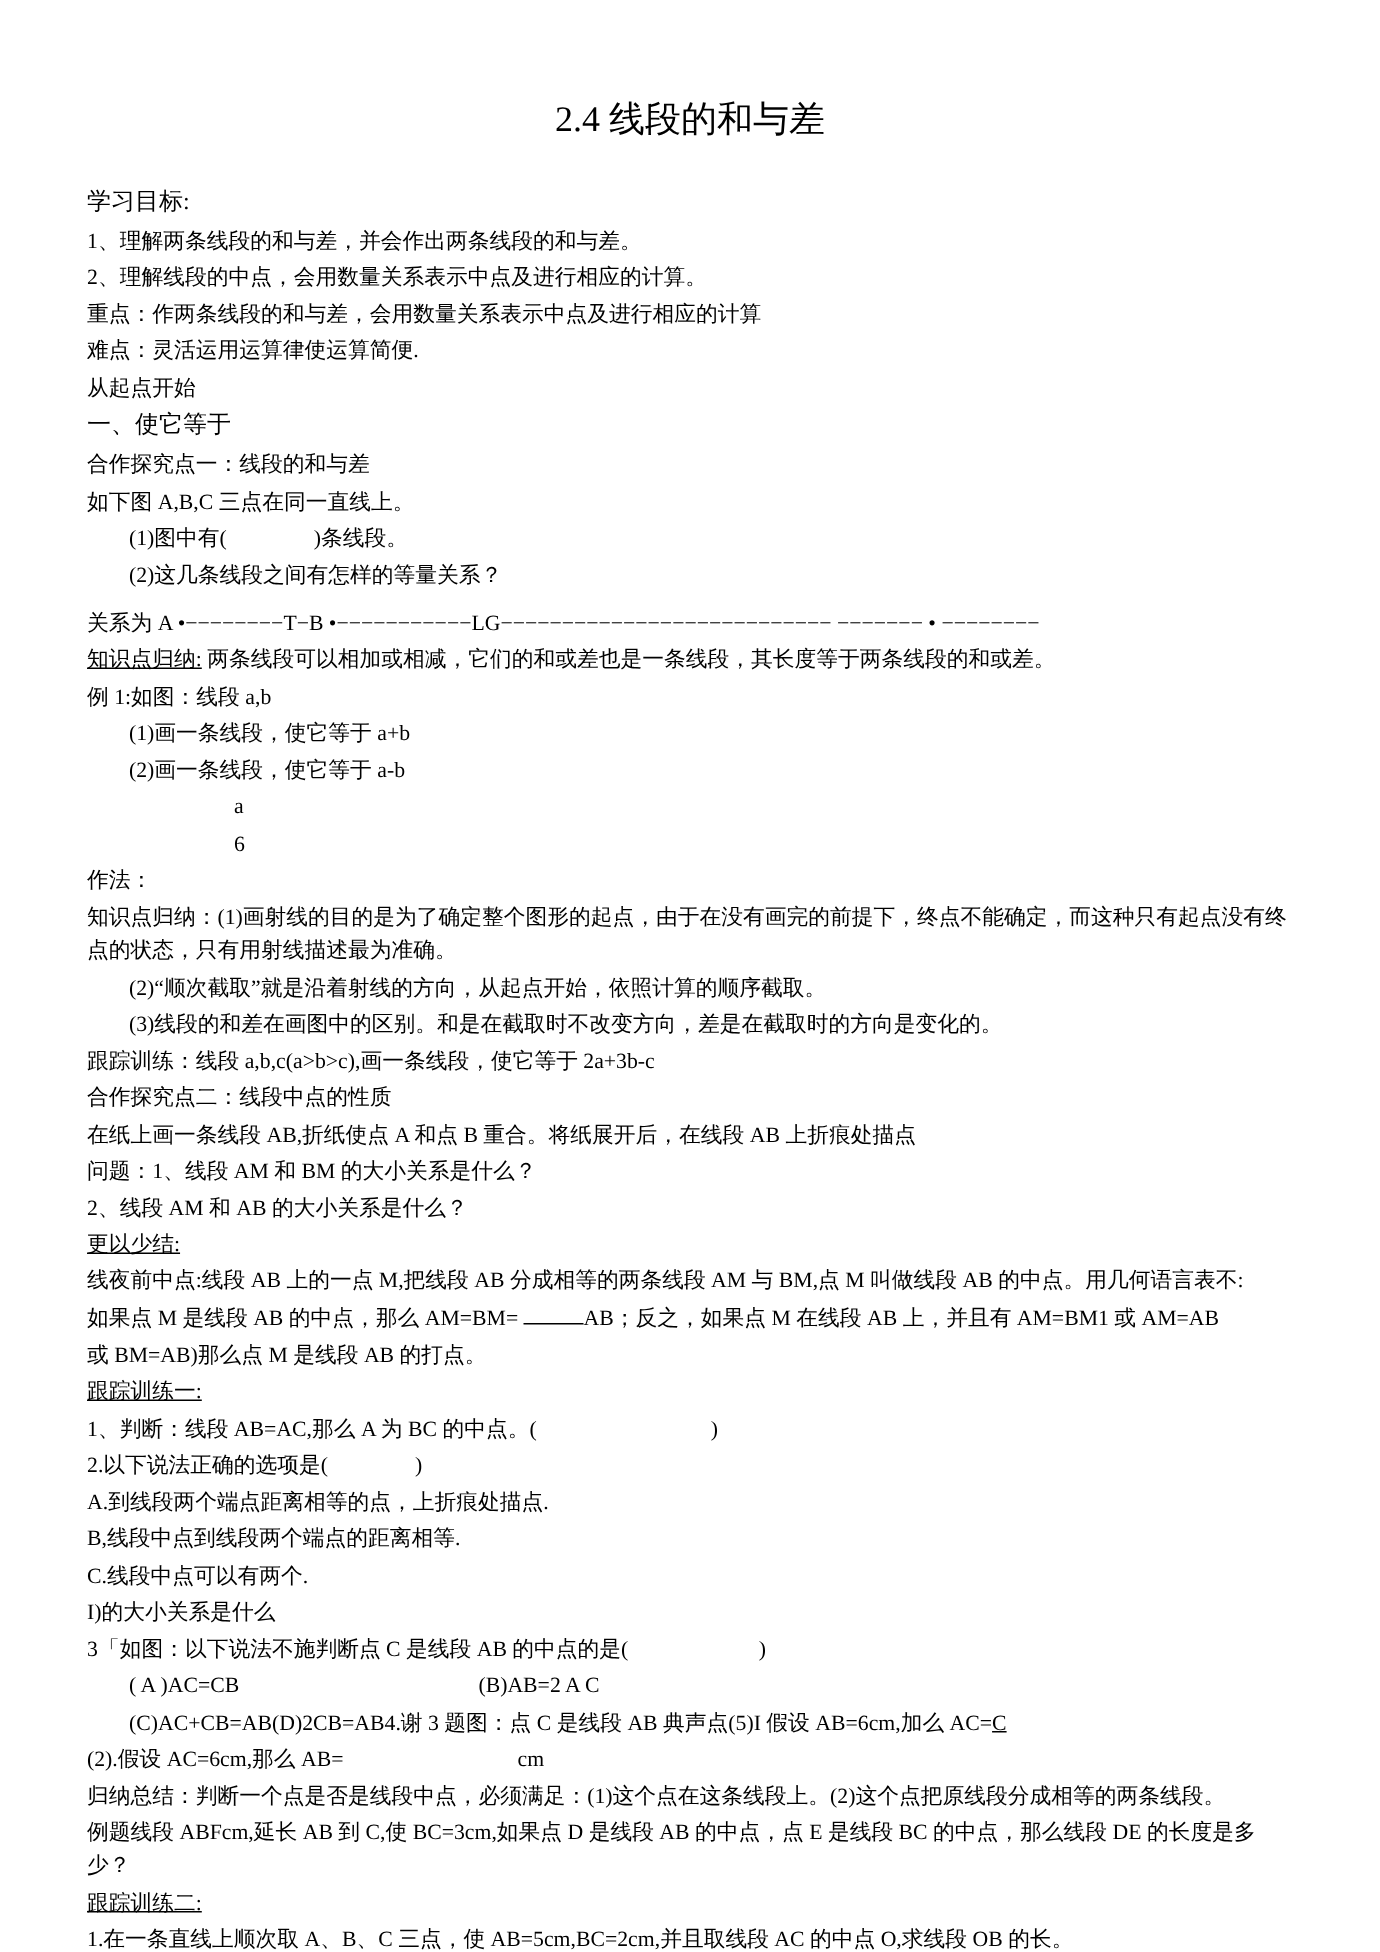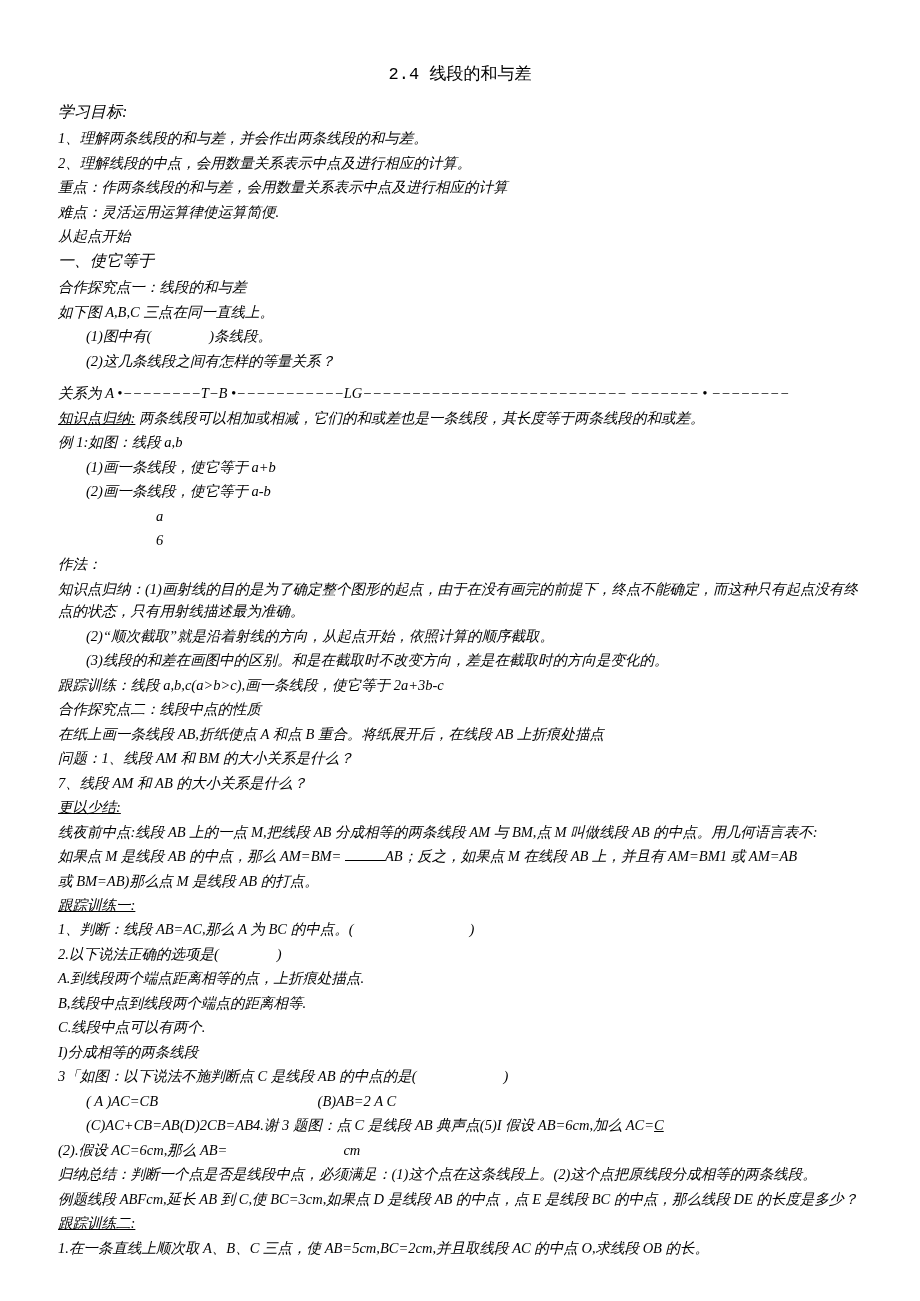--- a/index.html
+++ b/index.html
@@ -8,30 +8,29 @@
     font-family: "SimSun", "宋体", serif;
     font-size: 14.5px;
     line-height: 1.55;
     color: #000;
     width: 920px;
     box-sizing: border-box;
     background: #fff;
   }
   .title {
     text-align: center;
-    font-size: 17px;
-    font-family: Liberation Mono, monospace;
-    margin-bottom: 12px;
+    font-size: 24px;
+    font-family: Liberation Serif, serif;
+    margin-bottom: 24px;
   }
   .section-label {
     font-size: 16px;
   }
   .para {
     margin: 2px 0;
-    font-style: italic;
   }
   .indent1 {
     padding-left: 28px;
   }
   .indent2 {
     padding-left: 98px;
   }
   .underline {
     text-decoration: underline;
   }
@@ -72,34 +71,34 @@
 <div class="para indent2">a</div>
 <div class="para indent2">6</div>
 <div class="para">作法：</div>
 <div class="para">知识点归纳：(1)画射线的目的是为了确定整个图形的起点，由于在没有画完的前提下，终点不能确定，而这种只有起点没有终点的状态，只有用射线描述最为准确。</div>
 <div class="para indent1">(2)“顺次截取”就是沿着射线的方向，从起点开始，依照计算的顺序截取。</div>
 <div class="para indent1">(3)线段的和差在画图中的区别。和是在截取时不改变方向，差是在截取时的方向是变化的。</div>
 <div class="para">跟踪训练：线段 a,b,c(a&gt;b&gt;c),画一条线段，使它等于 2a+3b-c</div>
 <div class="para">合作探究点二：线段中点的性质</div>
 <div class="para">在纸上画一条线段 AB,折纸使点 A 和点 B 重合。将纸展开后，在线段 AB 上折痕处描点</div>
 <div class="para">问题：1、线段 AM 和 BM 的大小关系是什么？</div>
-<div class="para">7、线段 AM 和 AB 的大小关系是什么？</div>
+<div class="para">2、线段 AM 和 AB 的大小关系是什么？</div>
 <div class="para underline">更以少结:</div>
 <div class="para">线夜前中点:线段 AB 上的一点 M,把线段 AB 分成相等的两条线段 AM 与 BM,点 M 叫做线段 AB 的中点。用几何语言表不:</div>
 <div class="para">
   <span>如果点 M 是线段 AB 的中点，那么 AM=BM= </span><span class="blank"></span><span>AB；反之，如果点 M 在线段 AB 上，并且有 AM=BM1 或 AM=AB</span>
 </div>
 <div class="para">或 BM=AB)那么点 M 是线段 AB 的打点。</div>
 <div class="para underline">跟踪训练一:</div>
 <div class="para">1、判断：线段 AB=AC,那么 A 为 BC 的中点。(　　　　　　　　)</div>
 <div class="para">2.以下说法正确的选项是(　　　　)</div>
 <div class="para">A.到线段两个端点距离相等的点，上折痕处描点.</div>
 <div class="para">B,线段中点到线段两个端点的距离相等.</div>
 <div class="para">C.线段中点可以有两个.</div>
-<div class="para">I)分成相等的两条线段</div>
+<div class="para">I)的大小关系是什么</div>
 <div class="para">3「如图：以下说法不施判断点 C 是线段 AB 的中点的是(　　　　　　)</div>
 <div class="para indent1">( A )AC=CB　　　　　　　　　　　(B)AB=2 A C</div>
 <div class="para indent1">
   <span>(C)AC+CB=AB(D)2CB=AB4.谢 3 题图：点 C 是线段 AB 典声点(5)I 假设 AB=6cm,加么 AC=</span><span class="underline">C</span>
 </div>
 <div class="para">(2).假设 AC=6cm,那么 AB=　　　　　　　　cm</div>
 <div class="para">归纳总结：判断一个点是否是线段中点，必须满足：(1)这个点在这条线段上。(2)这个点把原线段分成相等的两条线段。</div>
 <div class="para">例题线段 ABFcm,延长 AB 到 C,使 BC=3cm,如果点 D 是线段 AB 的中点，点 E 是线段 BC 的中点，那么线段 DE 的长度是多少？</div>
 <div class="para underline">跟踪训练二:</div>
 <div class="para">1.在一条直线上顺次取 A、B、C 三点，使 AB=5cm,BC=2cm,并且取线段 AC 的中点 O,求线段 OB 的长。</div>

